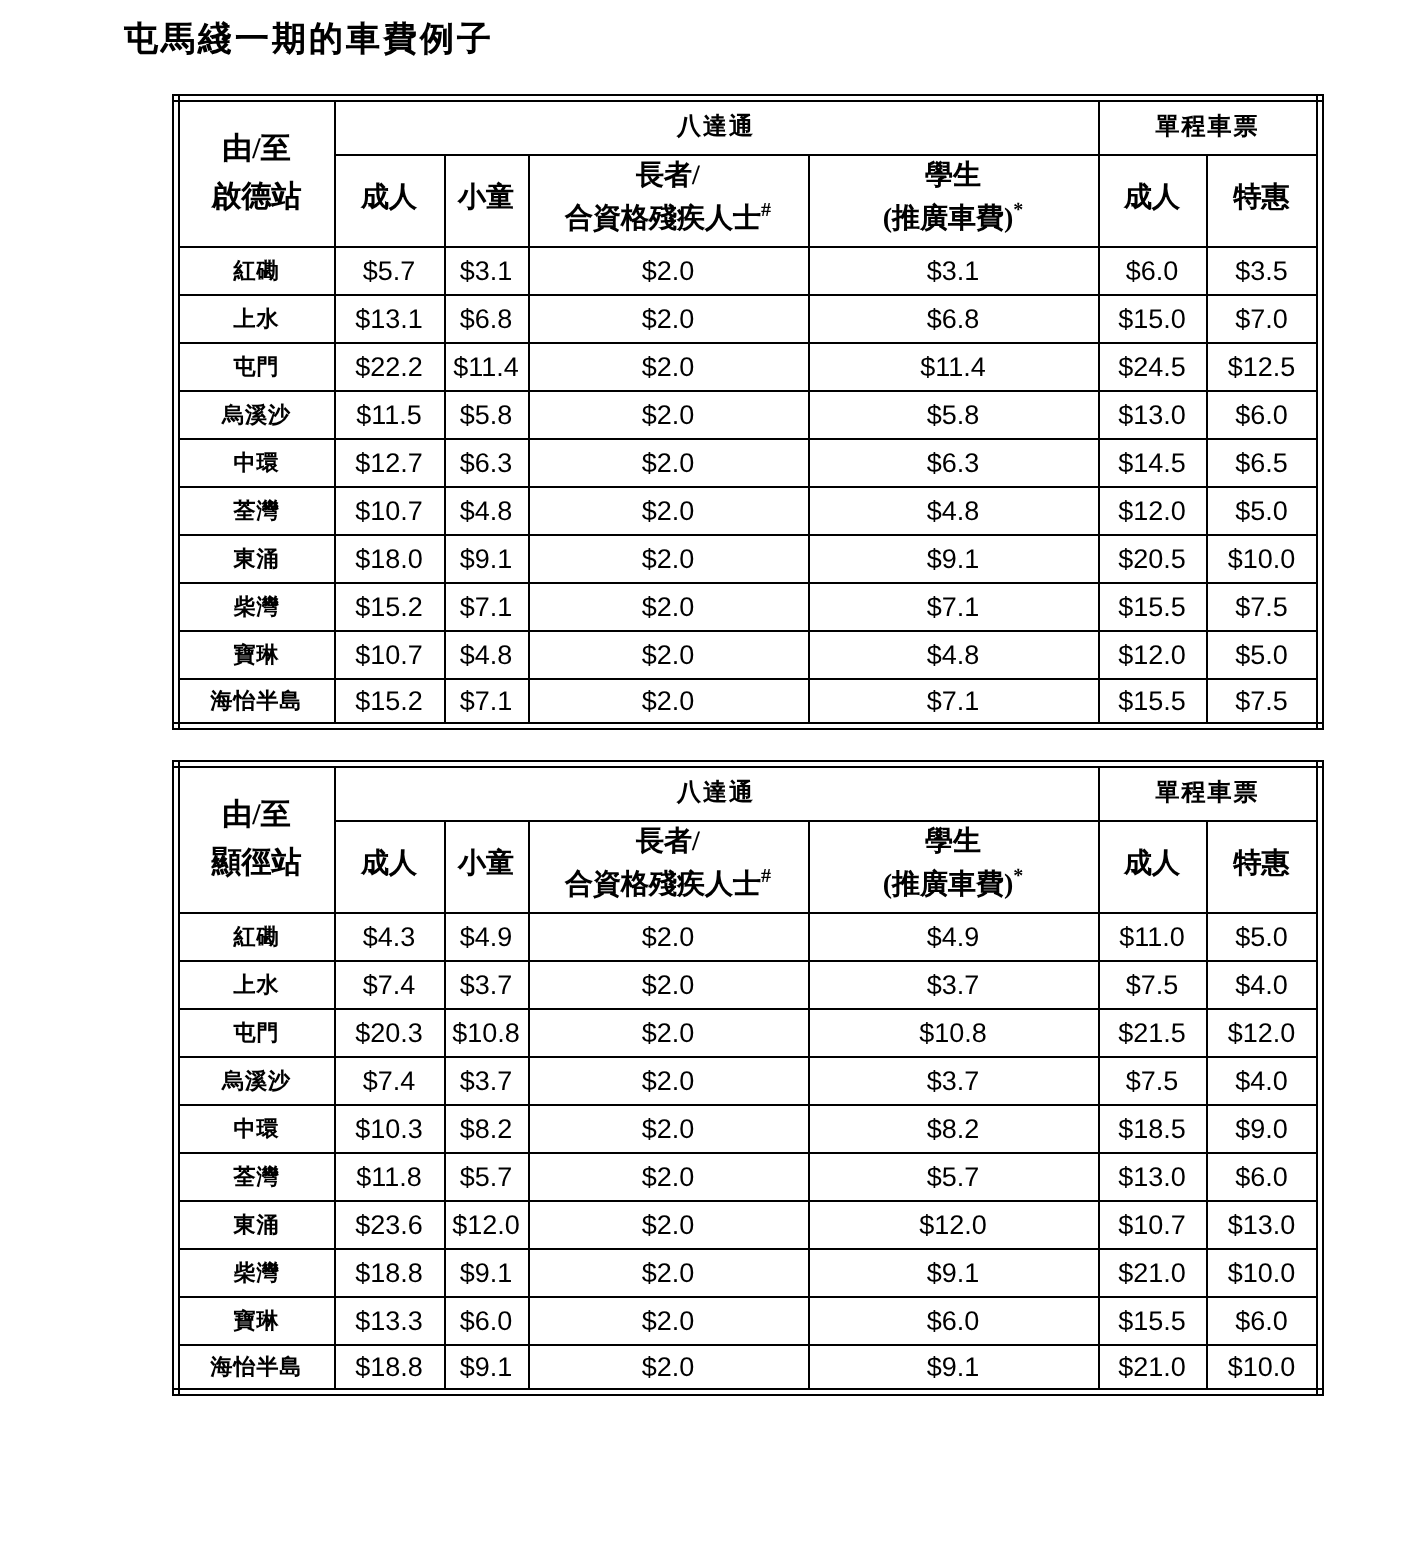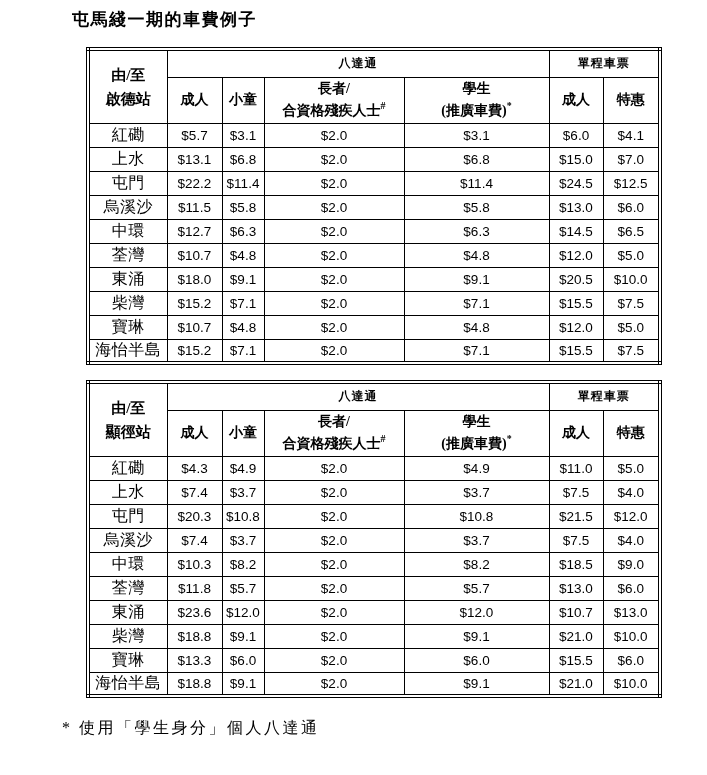--- a/index.html
+++ b/index.html
@@ -4,21 +4,20 @@
 <style>
   * { margin:0; padding:0; box-sizing:border-box; }
   html, body { width:707px; height:775px; background:#ffffff; }
   body {
     font-family:"Liberation Serif","DejaVu Serif",serif;
     color:#000;
     overflow:hidden;
   }
   .page { padding:8px 0 0 62px; width:707px; }
   .doc-title {
-    margin-left:10px;
     font-size:17px;
     font-weight:bold;
     letter-spacing:1.5px;
     margin-bottom:16px;
   }
   table.fare-table {
     margin-left:24px;
     border-collapse:collapse;
     border:4px double #000;
     table-layout:fixed;
@@ -43,21 +42,21 @@
     height:46px;
     line-height:1.45;
   }
   td.corner {
     font-weight:bold;
     font-size:15px;
     line-height:1.6;
   }
   sup { font-size:10px; }
   tbody td { height:24px; }
-  td.station { font-size:16px; letter-spacing:0.5px; }
+  td.station { font-size:11px; letter-spacing:0.5px;font-weight:bold; }
   td.fare-val {
     font-family:"Liberation Sans","DejaVu Sans",sans-serif;
     font-size:13.5px;
   }
   .notes { margin-top:18px; }
   .note {
     font-size:16px;
     letter-spacing:2.5px;
     line-height:23px;
   }
@@ -104,21 +103,21 @@
       </tr>
     </thead>
     <tbody>
         <tr>
           <td class="station">紅磡</td>
           <td class="fare-val">$5.7</td>
           <td class="fare-val">$3.1</td>
           <td class="fare-val">$2.0</td>
           <td class="fare-val">$3.1</td>
           <td class="fare-val">$6.0</td>
-          <td class="fare-val">$4.1</td>
+          <td class="fare-val">$3.5</td>
         </tr>
         <tr>
           <td class="station">上水</td>
           <td class="fare-val">$13.1</td>
           <td class="fare-val">$6.8</td>
           <td class="fare-val">$2.0</td>
           <td class="fare-val">$6.8</td>
           <td class="fare-val">$15.0</td>
           <td class="fare-val">$7.0</td>
         </tr>
@@ -319,16 +318,15 @@
           <td class="fare-val">$9.1</td>
           <td class="fare-val">$2.0</td>
           <td class="fare-val">$9.1</td>
           <td class="fare-val">$21.0</td>
           <td class="fare-val">$10.0</td>
         </tr>
       </tbody>
   </table>
 
   <div class="notes">
-    <p class="note">* 使用「學生身分」個人八達通</p>
   </div>
 
 </div>
 
 </body></html>

